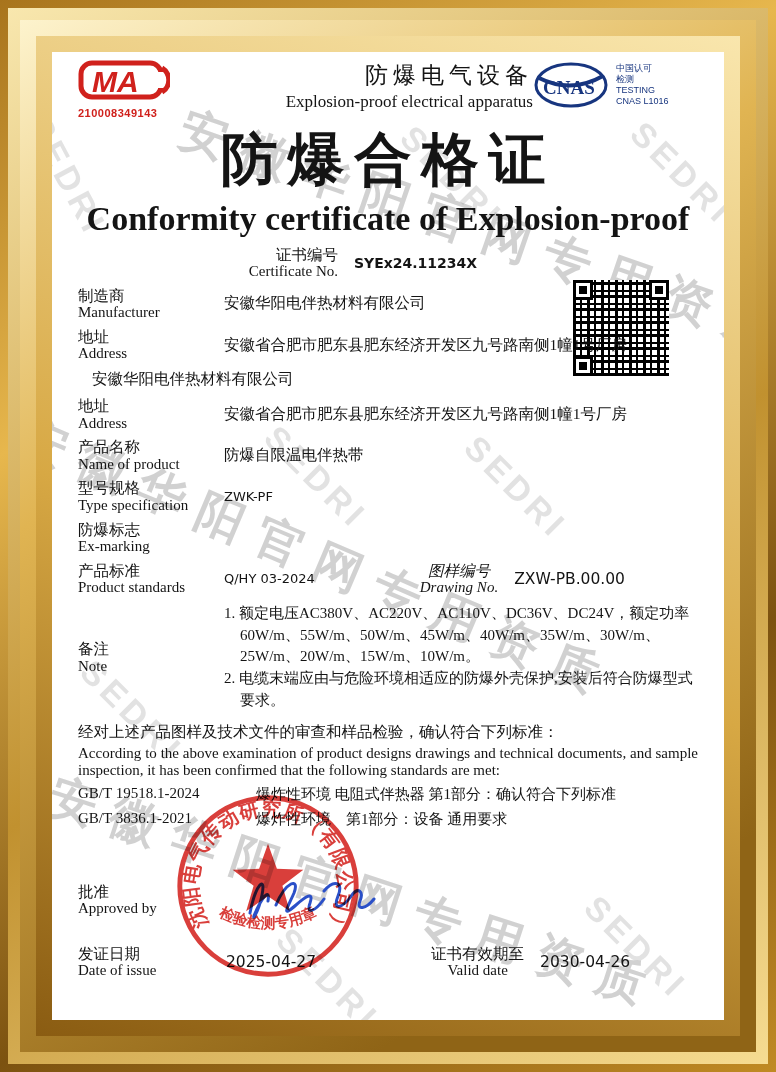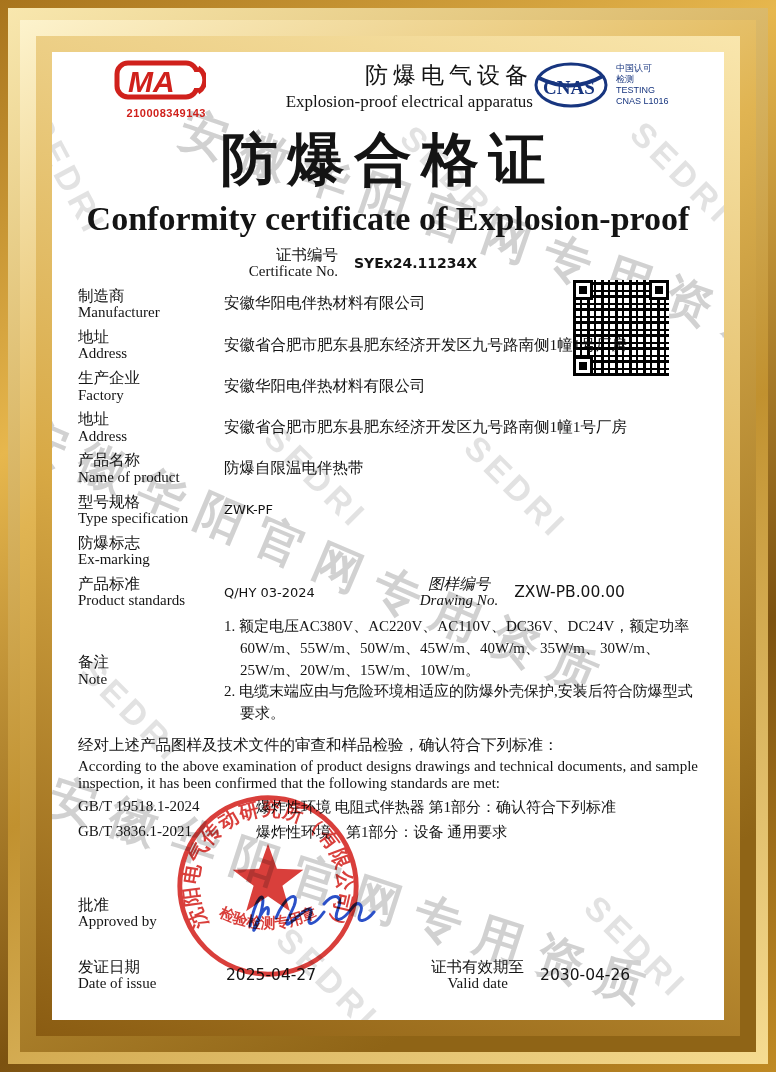--- a/index.html
+++ b/index.html
@@ -11,21 +11,21 @@
   .f4{width:100%;height:100%;box-sizing:border-box;padding:16px;background:linear-gradient(20deg,#8a5c12,#d7a844 45%,#f9e6ad);}
   .paper{position:relative;width:100%;height:100%;background:#fff;box-sizing:border-box;padding:6px 26px;overflow:hidden;}
 
   
   .wm-cn{position:absolute;font-size:48px;font-weight:bold;letter-spacing:16px;color:rgba(128,128,128,.36);white-space:nowrap;transform-origin:left top;pointer-events:none;z-index:1;}
   .wm-en{position:absolute;font-size:34px;font-weight:bold;letter-spacing:5px;color:rgba(150,150,150,.28);white-space:nowrap;transform-origin:left top;pointer-events:none;z-index:1;font-family:"Liberation Sans",sans-serif;}
   .content{position:relative;z-index:2;}
 
   
   .hdr{display:flex;align-items:flex-start;margin-top:2px;}
-  .cma-box{width:128px;text-align:right;}
+  .cma-box{width:128px;text-align:left;}
   .cma-num{color:#d0211c;font-size:11px;font-weight:bold;font-family:"Liberation Sans",sans-serif;letter-spacing:.5px;margin-top:1px;}
   .hdr-center{flex:1;text-align:right;}
   .hdr-zh{font-size:23px;letter-spacing:5px;}
   .hdr-en{font-size:17px;margin-top:1px;}
   .cnas-box{width:165px;display:flex;align-items:center;gap:5px;}
   .cnas-txt{color:#17357f;font-weight:normal;font-size:9px;line-height:1.25;font-family:"Liberation Sans",sans-serif;}
 
   .big-title{text-align:center;font-size:57px;font-weight:bold;letter-spacing:10px;margin-top:10px;line-height:1.1;}
   .sub-title{text-align:center;font-size:34px;font-weight:bold;margin-top:8px;}
 
@@ -162,24 +162,20 @@
       <div class="valcol">安徽华阳电伴热材料有限公司</div>
     </div>
     <div class="frow">
       <div class="lblcol">
         <div class="lbl-zh">地址</div>
         <div class="lbl-en">Address</div>
       </div>
       <div class="valcol">安徽省合肥市肥东县肥东经济开发区九号路南侧1幢1号厂房</div>
     </div>
     <div class="frow">
-      <div class="lblcol">
-        <div class="lbl-zh">生产企业</div>
-        <div class="lbl-en">Factory</div>
-      </div>
       <div class="valcol">安徽华阳电伴热材料有限公司</div>
     </div>
     <div class="frow">
       <div class="lblcol">
         <div class="lbl-zh">地址</div>
         <div class="lbl-en">Address</div>
       </div>
       <div class="valcol">安徽省合肥市肥东县肥东经济开发区九号路南侧1幢1号厂房</div>
     </div>
     <div class="frow">

